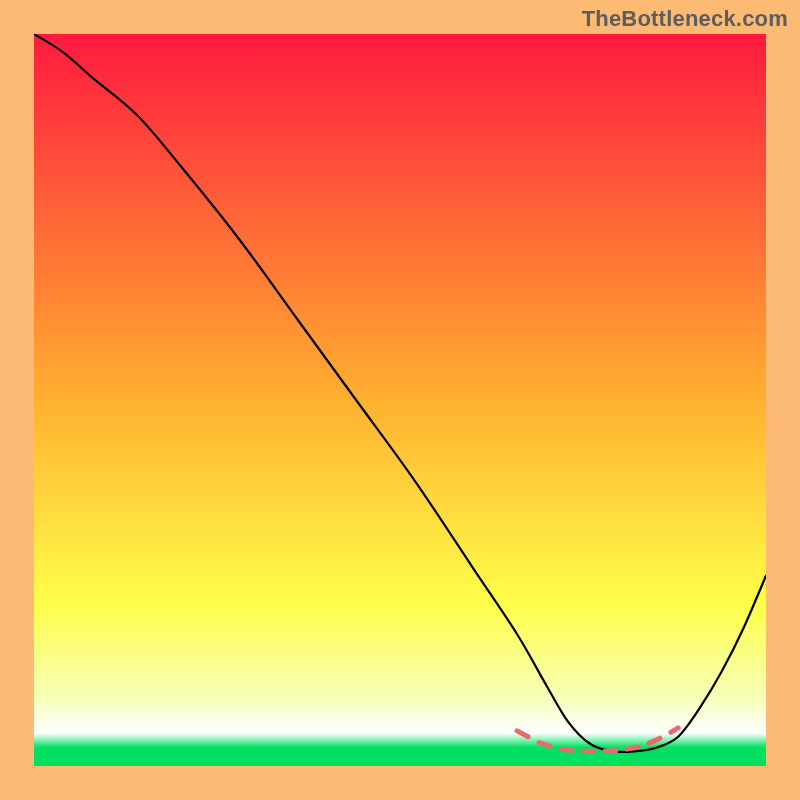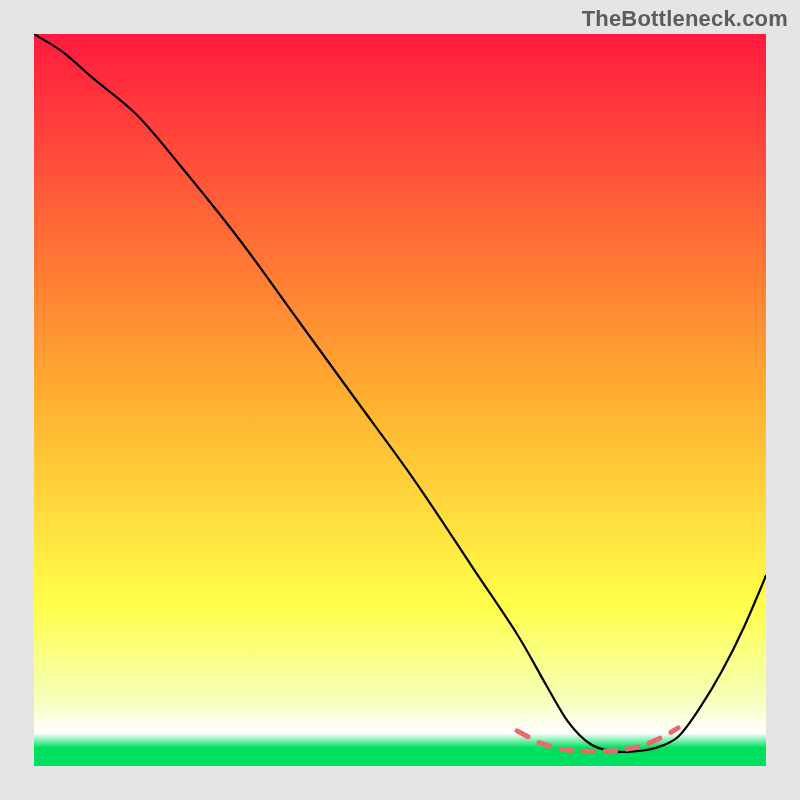--- a/index.html
+++ b/index.html
@@ -2,21 +2,21 @@
 <html><head>
 <meta charset="utf-8">
 <style>
   * { margin: 0; padding: 0; box-sizing: border-box; }
   html, body { width: 800px; height: 800px; overflow: hidden; }
   body { background: #000000; font-family: Arial, Helvetica, sans-serif; }
 
   .outer {
     width: 800px;
     height: 800px;
-    background: #e5e5e5;
+    background: #fdba74;
     position: relative;
   }
 
   .watermark {
     position: absolute;
     top: 6px;
     right: 12px;
     color: #5d5d5d;
     font-size: 22px;
     font-weight: 600;

